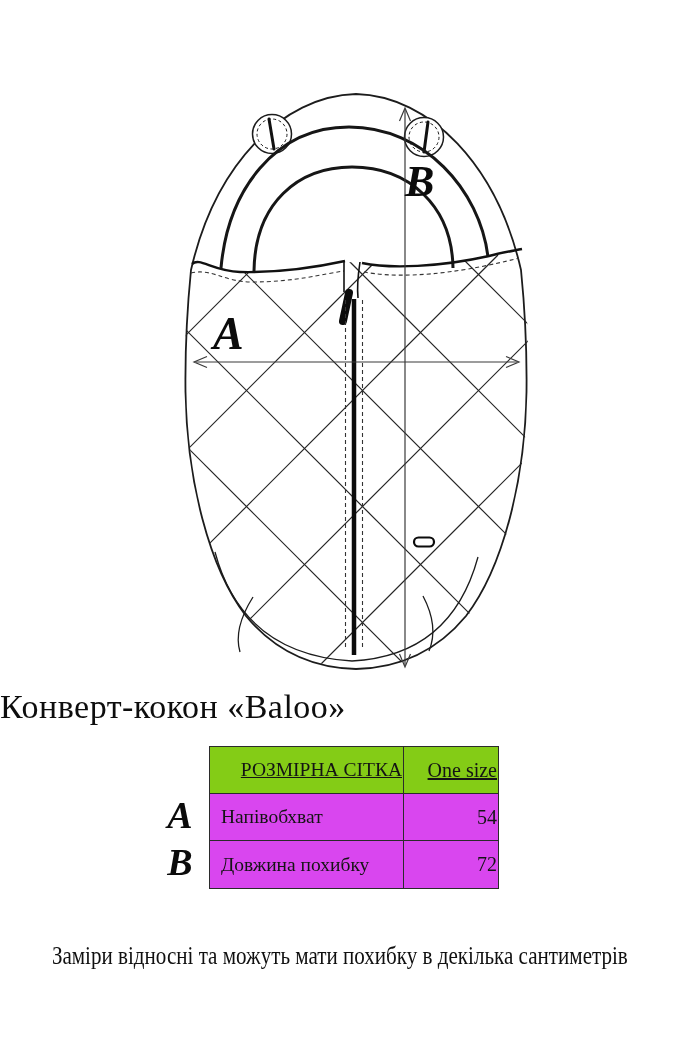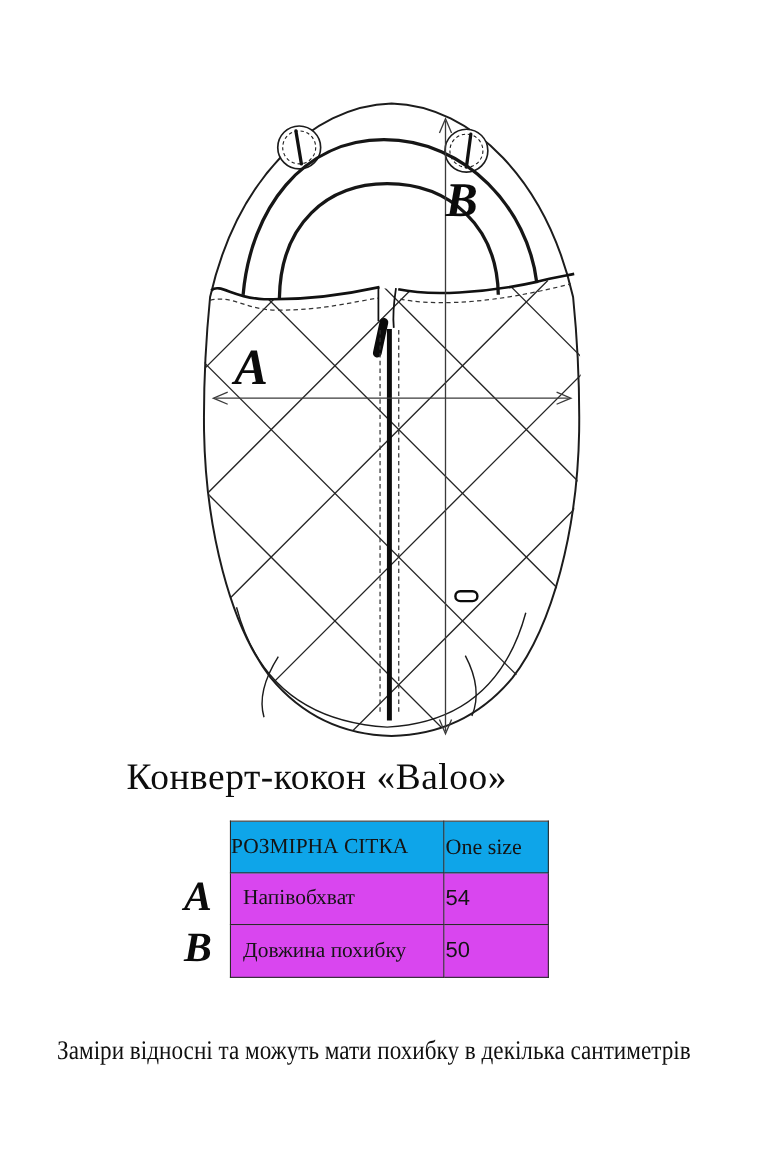--- a/index.html
+++ b/index.html
@@ -1,27 +1,27 @@
 <!DOCTYPE html>
 <html><head>
 <meta charset="utf-8">
 <style>
   html,body{margin:0;padding:0;background:#fff;}
   .page{position:relative;width:700px;height:1050px;background:#ffffff;overflow:hidden;
         font-family:"Liberation Serif","DejaVu Serif",serif;color:#111;}
   .diagram-svg{position:absolute;left:0;top:0;}
-  .title{position:absolute;left:0;top:688px;width:576px;text-align:center;
+  .title{position:absolute;left:0;top:688px;width:576px;text-align:left;
          font-size:34px;letter-spacing:.5px;color:#0d0d0d;}
   .size-table{position:absolute;left:209px;top:746px;border-collapse:collapse;
               font-size:20px;color:#141414;}
   .size-table td{border:1.6px solid #2b2b2b;background:#d946ef;}
-  .size-table .hdr td{background:#0ea5e9;text-align:left;height:44px;}
+  .size-table .hdr td{background:#84cc16;text-align:right;height:44px;text-decoration:underline;}
   .size-table .c-label{width:181px;padding-left:11px;height:44px;font-size:19.5px;}
-  .size-table .c-val{width:92px;text-align:left;
-                     font-family:Liberation Sans, sans-serif;font-size:20px;}
+  .size-table .c-val{width:92px;text-align:right;
+                     font-family:Liberation Serif, serif;font-size:20px;}
   .size-table .hdr .c-label{padding-left:0;}
   .row-letter{position:absolute;left:158px;width:44px;display:flex;align-items:center;justify-content:center;
               font-style:italic;font-weight:bold;font-size:38px;color:#0b0b0b;}
   .row-letter.a{top:792px;height:45px;}
   .row-letter.b{top:837px;height:49px;}
   .footnote{position:absolute;left:0;top:942px;width:680px;display:flex;justify-content:center;}
   .footnote span{display:inline-block;white-space:nowrap;font-size:24.5px;color:#101010;
                  transform:scaleX(.86);transform-origin:center;}
   .mlabel{font-style:italic;font-weight:bold;fill:#0b0b0b;
           font-family:"Liberation Serif","DejaVu Serif",serif;}
@@ -128,21 +128,21 @@
       <tr class="hdr">
         <td class="c-label">РОЗМІРНА СІТКА</td>
         <td class="c-val" style="font-family:'Liberation Serif','DejaVu Serif',serif;">One size</td>
       </tr>
       <tr>
         <td class="c-label">Напівобхват</td>
         <td class="c-val">54</td>
       </tr>
       <tr style="height:48px;">
         <td class="c-label">Довжина похибку</td>
-        <td class="c-val">50</td>
+        <td class="c-val">72</td>
       </tr>
     </tbody>
   </table>
 
   <div class="row-letter a">A</div>
   <div class="row-letter b">B</div>
 
   <div class="footnote">
     <span>Заміри відносні та можуть мати похибку в декілька сантиметрів</span>
   </div>

